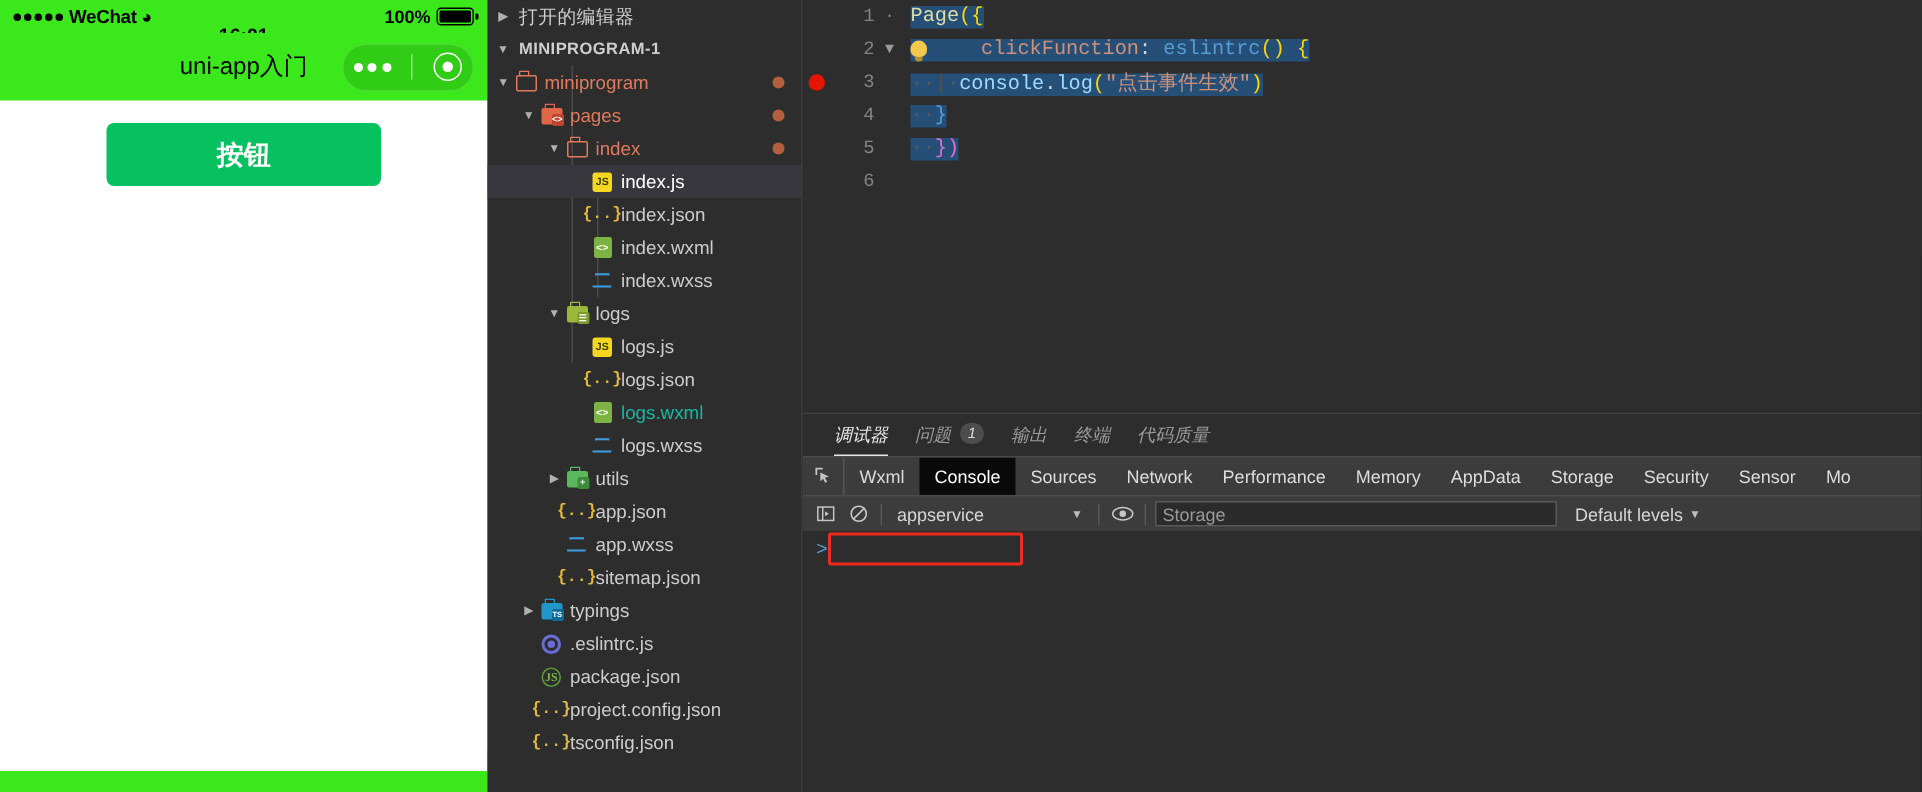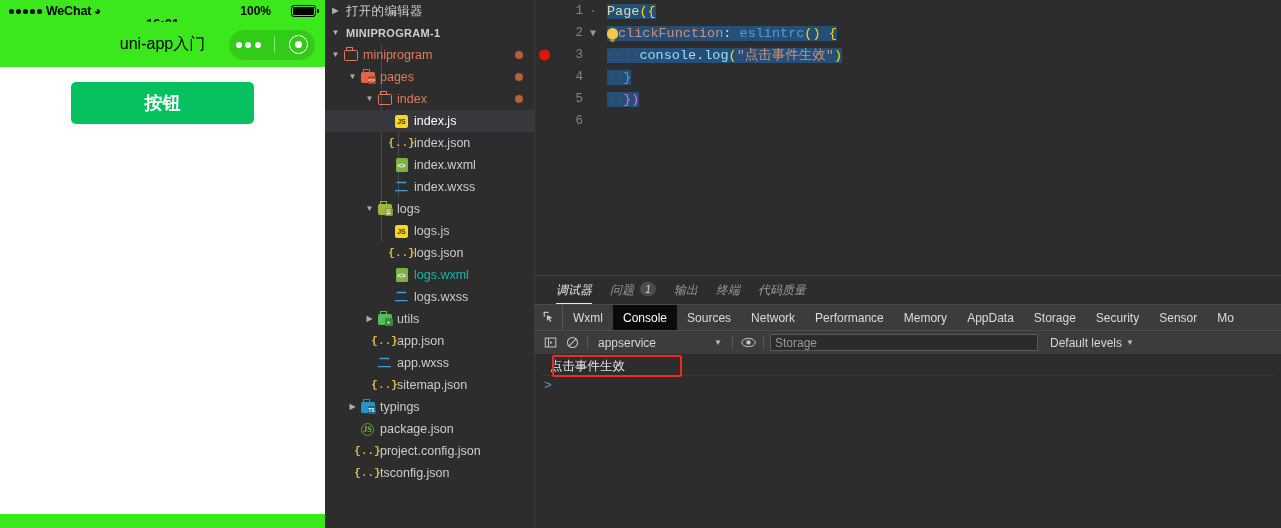--- a/index.html
+++ b/index.html
@@ -31,21 +31,21 @@
     position: relative;
   }
   .sim-carrier { display: flex; align-items: center; gap: 1px; font-weight: 600; letter-spacing: -0.2px; }
   .sim-dots { display: inline-flex; gap: 2px; margin-right: 3px; }
   .sim-dots i { width: 5px; height: 5px; border-radius: 50%; background: #000; display: block; }
   .sim-wifi { margin-left: 2px; font-size: 12px; }
   .sim-time {
     position: absolute; left: 0; right: 0; text-align: center;
     font-size: 13px; font-weight: 600; pointer-events: none; margin-top: 24px;
   }
-  .sim-right { margin-left: auto; display: flex; align-items: center; gap: 20px; font-size: 12px; font-weight: 600; }
+  .sim-right { margin-left: auto; display: flex; align-items: center; gap: 4px; font-size: 12px; font-weight: 600; }
   .sim-battery {
     width: 25px; height: 12px; border: 1.6px solid #000; border-radius: 3px;
     position: relative; padding: 1.4px;
   }
   .sim-battery::after {
     content: ""; position: absolute; right: -4px; top: 3.2px;
     width: 2.4px; height: 4px; background: #000; border-radius: 0 1px 1px 0;
   }
   .sim-battery i { display: block; width: 100%; height: 100%; background: #000; border-radius: 1px; }
 
@@ -443,20 +443,29 @@
           <span class="ficon">
             <span class="folder filled" style="color:#2196c9;">
               <span class="badge-sq" style="background:#0f6b99;font-size:5px;">TS</span>
             </span>
           </span>
           <span class="flabel" style="color: rgb(204, 204, 204);">typings</span>
         </div>
         <div class="tree-row" style="padding-left: 21px;">
           <span class="twisty"></span>
           <span class="ficon">
+            <span class="ft-eslint">
+              <i></i>
+            </span>
+          </span>
+          <span class="flabel" style="color: rgb(204, 204, 204);">.eslintrc.js</span>
+        </div>
+        <div class="tree-row" style="padding-left: 21px;">
+          <span class="twisty"></span>
+          <span class="ficon">
             <span class="ft-npm">JS</span>
           </span>
           <span class="flabel" style="color: rgb(204, 204, 204); text-align: center;">package.json</span>
         </div>
         <div class="tree-row" style="padding-left: 21px;">
           <span class="twisty"></span>
           <span class="ficon">
             <span class="ft-json">{..}</span>
           </span>
           <span class="flabel" style="color: rgb(204, 204, 204);">project.config.json</span>
@@ -479,21 +488,21 @@
         <span class="bp-col"></span>
         <span class="ln">1</span>
         <span class="fold">·</span>
         <span class="code-text"><span class="sel"><span class="tok-fn">Page</span><span class="tok-brace1">({</span></span></span>
       </div>
 
       <div class="code-line">
         <span class="bp-col"></span>
         <span class="ln">2</span>
         <span class="fold">▼</span>
-        <span class="code-text"><span class="sel"><span class="bulb"></span><span class="tok-prop" style="color:#ce9178;">clickFunction</span><span class="tok-white">: </span><span class="tok-kw">eslintrc</span><span class="tok-brace1">() </span><span class="tok-brace1">{</span></span></span>
+        <span class="code-text"><span class="sel"><span class="bulb"></span><span class="tok-prop" style="color:#ce9178;margin-left:36px;">clickFunction</span><span class="tok-white">: </span><span class="tok-kw">eslintrc</span><span class="tok-brace1">() </span><span class="tok-brace1">{</span></span></span>
       </div>
 
       <div class="code-line">
         <span class="bp-col"><span class="bp-dot"></span></span>
         <span class="ln">3</span>
         <span class="fold"></span>
         <span class="code-text"><span class="sel"><span class="ws">··</span><span class="vguide">|</span><span class="ws">·</span><span class="tok-prop">console</span><span class="tok-white">.</span><span class="tok-fn" style="color:#9cdcfe;">log</span><span class="tok-brace1">(</span><span class="tok-str">"点击事件生效"</span><span class="tok-brace1">)</span></span></span>
       </div>
 
       <div class="code-line">
@@ -591,19 +600,18 @@
         <div class="filter-input">
           <span>Storage</span>
         </div>
         <div class="levels">
           <span>Default levels</span>
           <span class="ctx-caret">▼</span>
         </div>
       </div>
 
       <div class="console-body">
-        <div class="console-msg">点击事件生效</div>
         <div class="annot-box" style="left:17px; top:1px; width:130px; height:22px;"></div>
         <div class="console-prompt">&gt;</div>
       </div>
     </div>
   </div>
 </div>
 
 </body></html>

